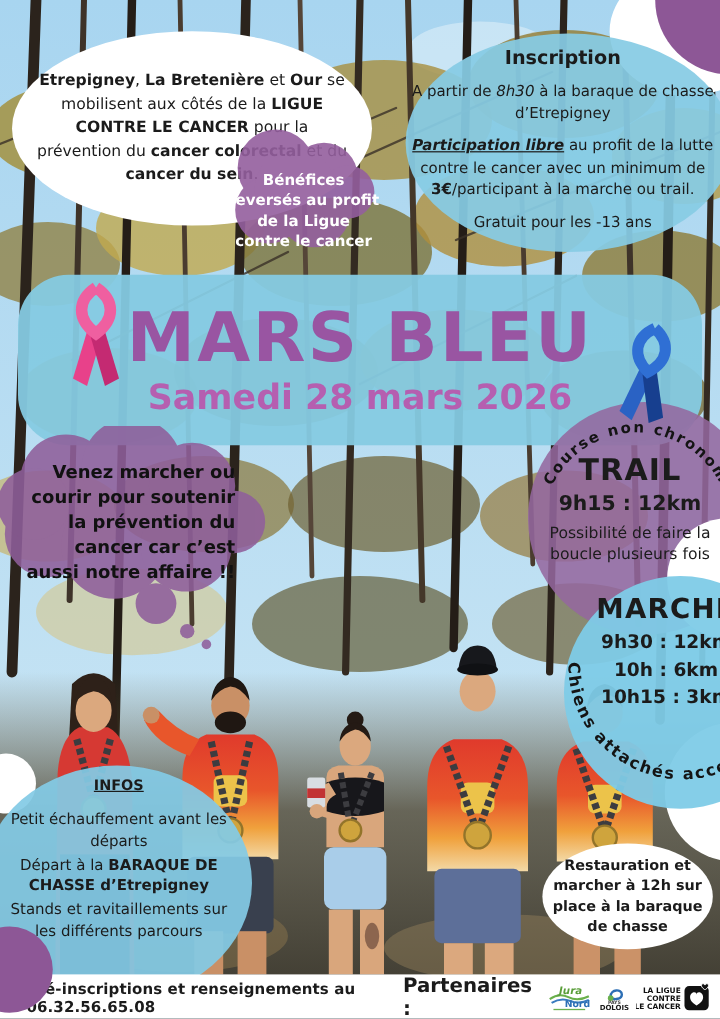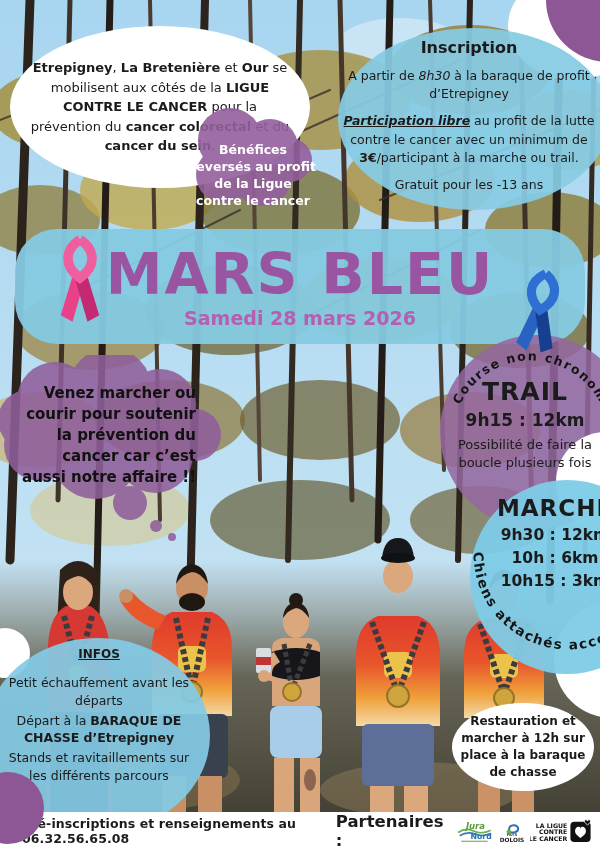--- a/index.html
+++ b/index.html
@@ -38,29 +38,29 @@
   .inscription-text h3{margin:0 0 8px 0;font-size:16px;font-weight:800;}
   .inscription-text p{margin:0 0 9px 0;}
   .it-italic{font-style:italic;}
   .it-ul{font-style:italic;text-decoration:underline;font-weight:700;}
   .it-b{font-weight:800;}
 
   .corner-white{left:508px;top:-28px;width:130px;height:108px;background:#fff;border-radius:50%;z-index:2;}
   .corner-purple{left:546px;top:-62px;width:124px;height:124px;background:#8d5796;border-radius:50%;z-index:2;}
 
   .banner{
-    left:15px;top:229px;width:570px;height:115px;
+    left:15px;top:229px;width:570px;height:142px;
     background:rgba(133,202,226,.95);border-radius:42px;z-index:5;
     display:flex;flex-direction:column;align-items:center;justify-content:center;
   }
   .banner .event-title{
     font-size:57px;font-weight:800;letter-spacing:2px;color:#9955a2;line-height:1;
   }
   .banner .event-date{
-    margin-top:6px;font-size:19px;font-weight:800;color:#b55fb0;line-height:1;
+    margin-top:6px;font-size:29px;font-weight:800;color:#b55fb0;line-height:1;
   }
   .ribbon{z-index:6;}
 
   .cloud-text{
     left:20px;top:383px;width:176px;height:104px;z-index:6;
     display:flex;align-items:center;justify-content:center;text-align:right;
     font-size:15px;font-weight:800;line-height:1.4;color:#111;
   }
 
   .trail-circle{
@@ -264,21 +264,21 @@
         <circle cx="246" cy="158" r="34"></circle>
     </g>
   </svg>
   <div class="abs benefits-text">Bénéfices reversés au profit de la Ligue contre le cancer</div>
 
   <div class="abs corner-white"></div>
   <div class="abs corner-purple"></div>
   <div class="abs inscription-box"></div>
   <div class="abs inscription-text">
     <h3>Inscription</h3>
-    <p><span>A partir de </span><span class="it-italic">8h30</span><span> à la baraque de profit d’Etrepigney</span></p>
+    <p><span>A partir de </span><span class="it-italic">8h30</span><span> à la baraque de chasse d’Etrepigney</span></p>
     <p><span class="it-ul">Participation libre</span><span> au profit de la lutte contre le cancer avec un minimum de </span><span class="it-b">3€</span><span>/participant à la marche ou trail.</span></p>
     <p>Gratuit pour les -13 ans</p>
   </div>
 
   <div class="abs banner">
     <div class="event-title">MARS BLEU</div>
     <div class="event-date">Samedi 28 mars 2026</div>
   </div>
   <svg class="abs ribbon" width="76" height="96" viewBox="0 0 60 90" style="left:42px;top:230px">
     <path d="M24 40 L12 80 L23 86 L34 48 Z" fill="#e8418a"></path>

